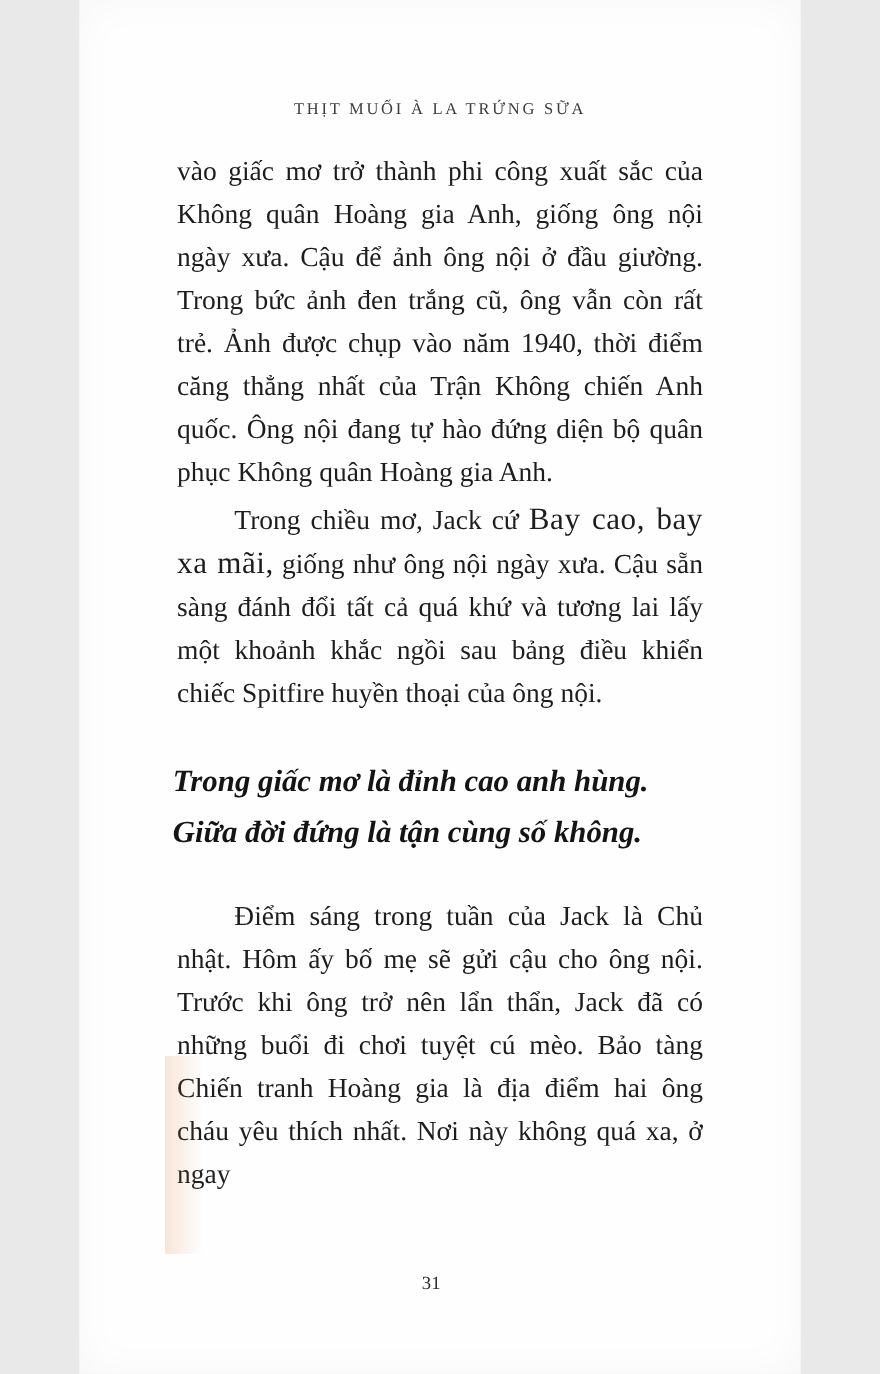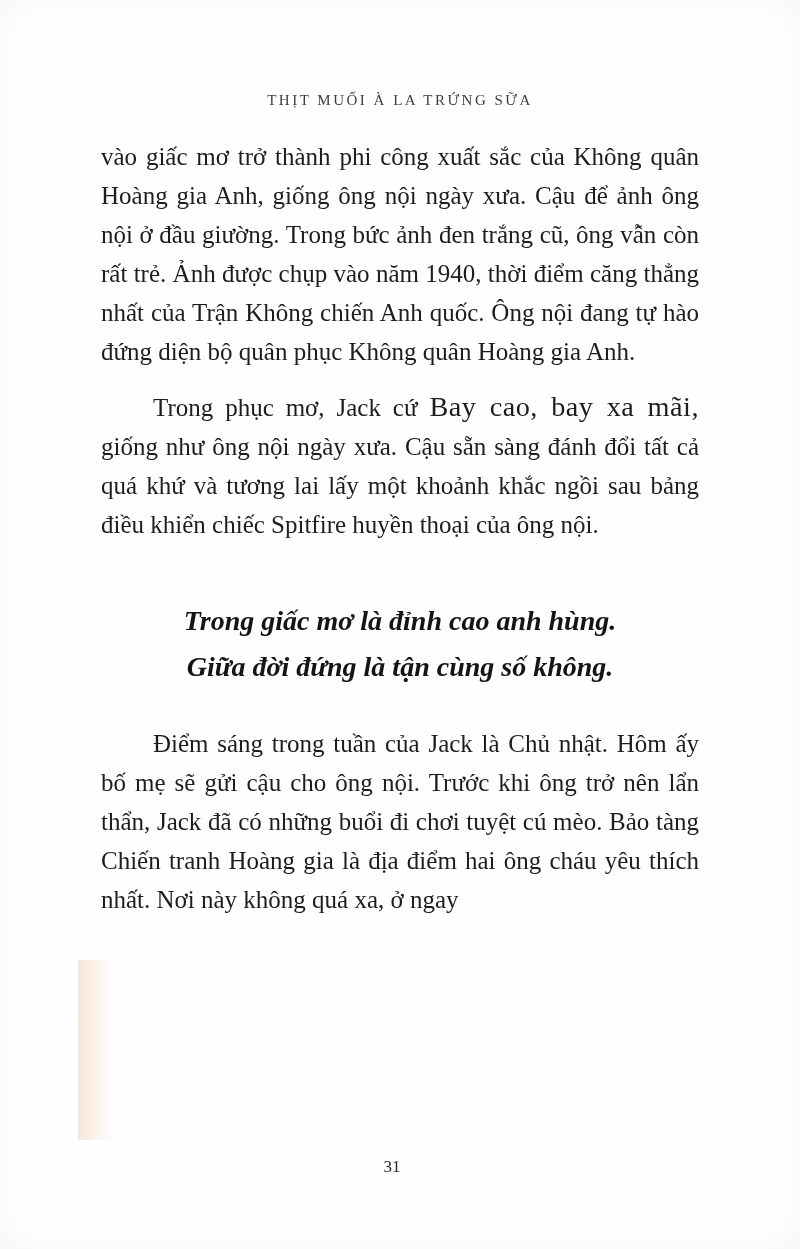--- a/index.html
+++ b/index.html
@@ -2,57 +2,56 @@
 <html><head>
 <meta charset="utf-8">
 <style>
   html, body {
     margin: 0;
     padding: 0;
     background: #e9e9e9;
   }
   .page {
     position: relative;
-    width: 800px;
+    width: 656px;
     height: 1249px;
     margin: 0 auto;
     background: #fefefe;
     box-shadow: inset 0 0 40px rgba(0,0,0,0.03);
     font-family: "Liberation Serif", "DejaVu Serif", serif;
     color: #1c1c1c;
     overflow: hidden;
     box-sizing: border-box;
     padding: 92px 85px 0 85px;
   }
   .running-header {
     text-align: center;
     font-size: 15px;
     letter-spacing: 2.5px;
     color: #3d3d3d;
     text-transform: uppercase;
     margin-bottom: 28px;
     font-family: "Liberation Serif", "DejaVu Serif", serif;
   }
   .body-text p {
-    margin: 16px;
+    margin: 4px;
     font-size: 25px;
     line-height: 39px;
     text-align: justify;
     color: #1d1d1d;
   }
   .body-text p.indent {
     text-indent: 52px;
   }
   .dream-phrase {
     font-size: 113%;
     letter-spacing: 0.5px;
   }
   .quote-block {
-    margin: 54px 0 34px 0;
-    text-align: center;
+    margin: 38px 0 34px 0;
     font-style: italic;
     font-weight: bold;
     font-size: 28px;
     line-height: 46px;
     color: #141414;
   }
   .page-number {
     position: absolute;
     left: 0;
     right: 16px;
@@ -77,21 +76,21 @@
 <body>
 
 <div class="page">
 
   <div class="running-header">THỊT MUỐI À LA TRỨNG SỮA</div>
 
   <div class="body-text">
 
     <p>vào giấc mơ trở thành phi công xuất sắc của Không quân Hoàng gia Anh, giống ông nội ngày xưa. Cậu để ảnh ông nội ở đầu giường. Trong bức ảnh đen trắng cũ, ông vẫn còn rất trẻ. Ảnh được chụp vào năm 1940, thời điểm căng thẳng nhất của Trận Không chiến Anh quốc. Ông nội đang tự hào đứng diện bộ quân phục Không quân Hoàng gia Anh.</p>
 
-    <p class="indent"><span>Trong phục mơ, Jack cứ </span><span class="dream-phrase">Bay cao, bay xa mãi,</span><span> giống như ông nội ngày xưa. Cậu sẵn sàng đánh đổi tất cả quá khứ và tương lai lấy một khoảnh khắc ngồi sau bảng điều khiển chiếc Spitfire huyền thoại của ông nội.</span></p>
+    <p class="indent"><span>Trong chiều mơ, Jack cứ </span><span class="dream-phrase">Bay cao, bay xa mãi,</span><span> giống như ông nội ngày xưa. Cậu sẵn sàng đánh đổi tất cả quá khứ và tương lai lấy một khoảnh khắc ngồi sau bảng điều khiển chiếc Spitfire huyền thoại của ông nội.</span></p>
 
     <div class="quote-block">
       <div>Trong giấc mơ là đỉnh cao anh hùng.</div>
       <div>Giữa đời đứng là tận cùng số không.</div>
     </div>
 
 
     <p class="indent">Điểm sáng trong tuần của Jack là Chủ nhật. Hôm ấy bố mẹ sẽ gửi cậu cho ông nội. Trước khi ông trở nên lẩn thẩn, Jack đã có những buổi đi chơi tuyệt cú mèo. Bảo tàng Chiến tranh Hoàng gia là địa điểm hai ông cháu yêu thích nhất. Nơi này không quá xa, ở ngay</p>
 
   </div>

